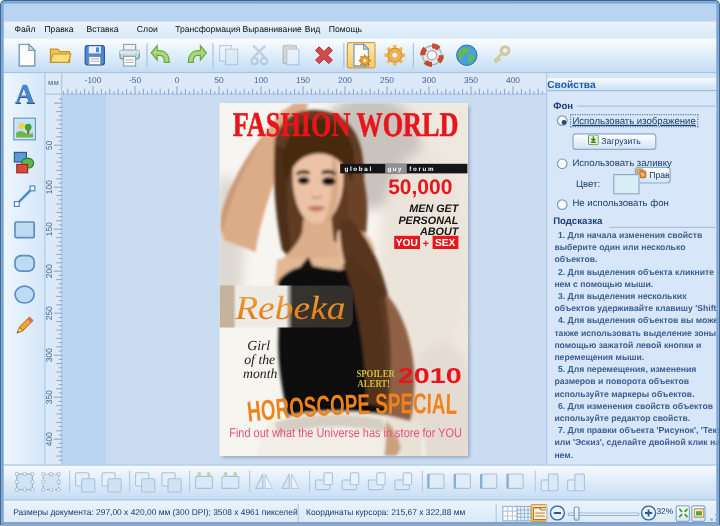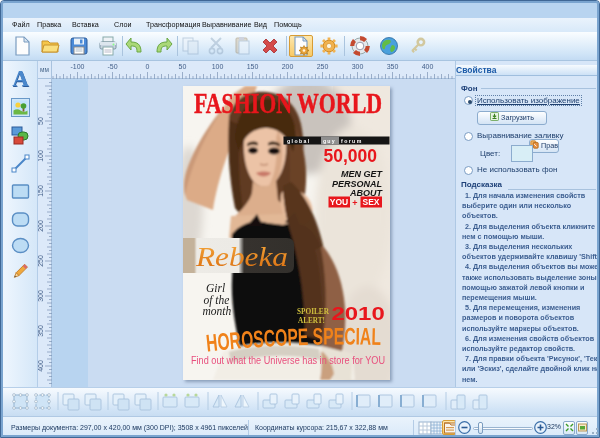--- a/index.html
+++ b/index.html
@@ -530,21 +530,21 @@
     <div class="btn" style="left:21px;top:50px;width:70px;font-size:7.2px;"><svg width="9" height="9" viewBox="0 0 11 11" style="vertical-align:-1px">
           <rect x="0.5" y="0.5" width="10" height="10" rx="1.5" fill="#e8f4e0" stroke="#5a9a40"></rect>
           <path d="M5.5 2v4M3.5 4.5 5.5 6.5 7.5 4.5M3 8h5" stroke="#3c8020" stroke-width="1.3" fill="none"></path>
         </svg> Загрузить</div>
     <div class="btn" style="left:73px;top:50px;width:30px;font-size:7.2px;margin-top:28px;"><svg width="9" height="9" viewBox="0 0 11 11" style="vertical-align:-1px">
           <rect x="1" y="1" width="6" height="7" rx="1" fill="#f0b060" stroke="#c07820"></rect>
           <rect x="4" y="3" width="6" height="7" rx="1" fill="#e89040" stroke="#b06818"></rect>
           <path d="M5 5l3 3" stroke="#fff" stroke-width="1"></path>
         </svg> Править</div>
     <div class="radio" style="top:71px;"></div>
-    <div class="rtext" style="top:70px;">Выравнивание заливку</div>
+    <div class="rtext" style="top:70px;">Использовать заливку</div>
     <div class="rtext" style="left:24px;top:88px;">Цвет:</div>
     <div style="position:absolute;left:55px;top:84px;width:22px;height:17px;background:#d8eef6;border:1px solid #8cacce;"></div>
     <div class="radio" style="top:105px;"></div>
     <div class="rtext" style="top:104px;">Не использовать фон</div>
     <div class="rplabel" style="top:119px;">Подсказка</div>
     <div class="rpline" style="top:127.5px;left:52px;width:88px;"></div>
     <div id="hint">
         <p>1. Для начала изменения свойств<br>выберите один или несколько<br>объектов.</p>
         <p>2. Для выделения объекта кликните на<br>нем с помощью мыши.</p>
         <p>3. Для выделения нескольких<br>объектов удерживайте клавишу 'Shift'.</p>

